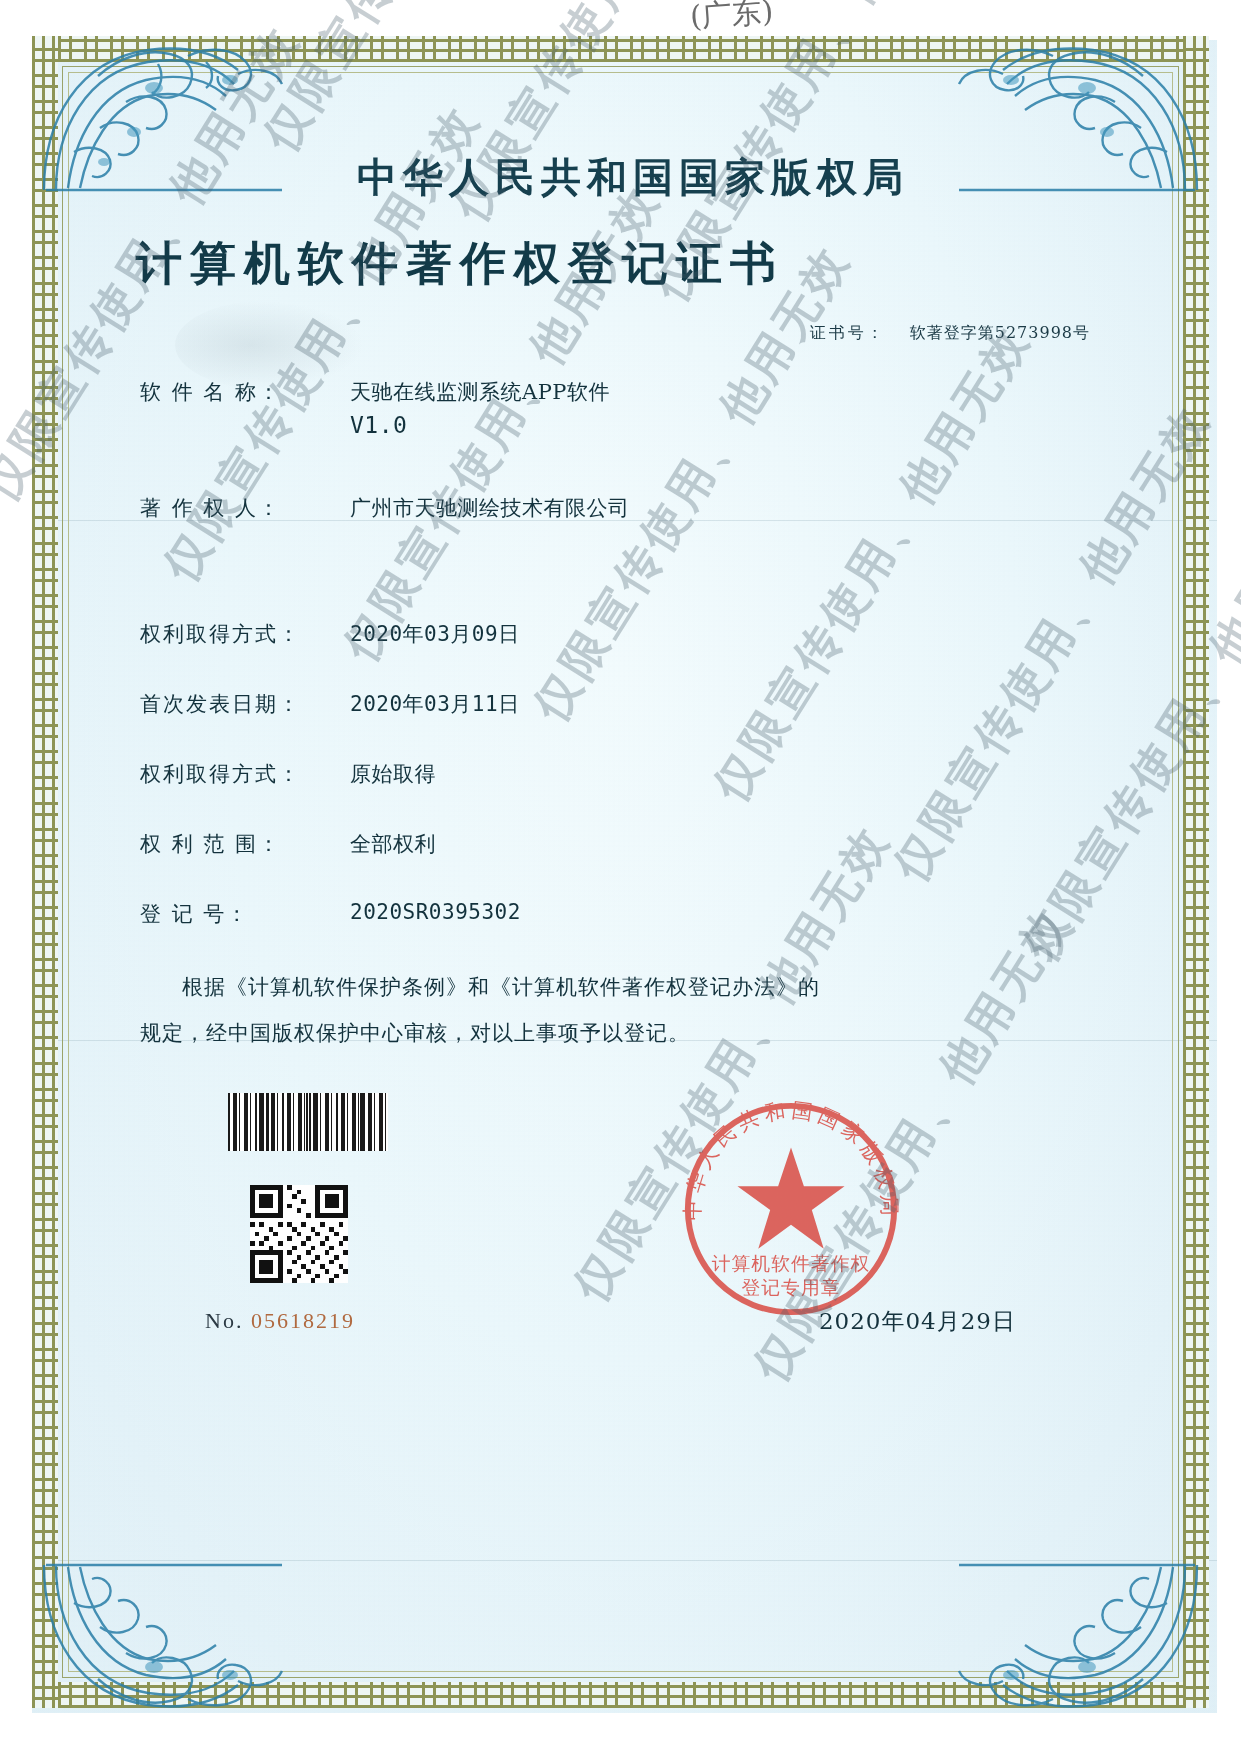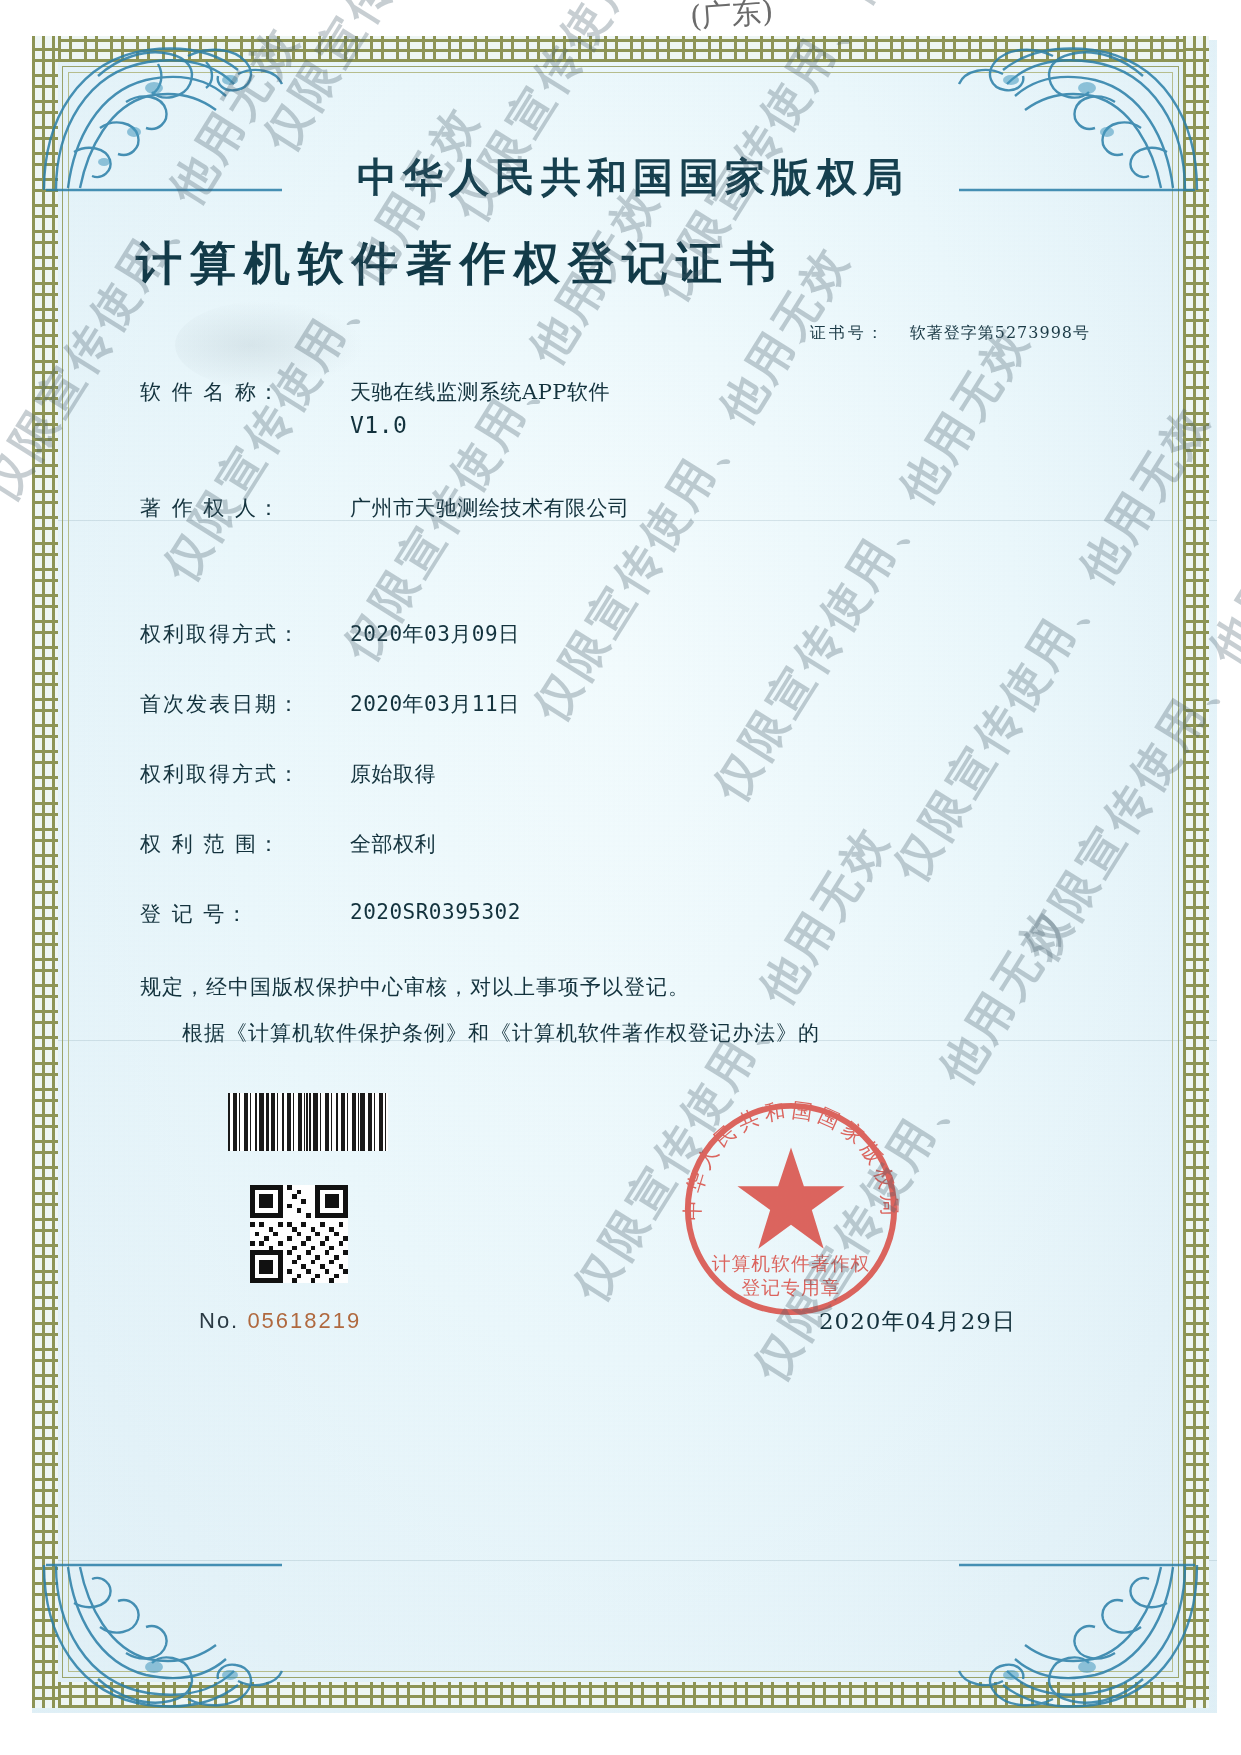--- a/index.html
+++ b/index.html
@@ -236,22 +236,22 @@
   .qr {
     position: absolute;
     left: 250px; top: 1185px;
     width: 98px; height: 98px;
     background: #fff;
   }
   .qr svg { display: block; }
 
   .serial {
     position: absolute;
-    left: 199px; top: 1308px;
-    font-family: Liberation Sans, sans-serif;
+    left: 205px; top: 1308px;
+    font-family: Liberation Serif, serif;
     font-size: 22px;
     color: #2b3a44;
     letter-spacing: 2px;
   }
   .serial .num { color: #b0693f; }
 
   .issue-date {
     position: absolute;
     right: 225px; top: 1306px;
     font-family: "DejaVu Serif", "Liberation Serif", serif;
@@ -487,24 +487,24 @@
       <div style="height:12px"></div>
 
       <div class="field-row">
         <div class="field-label">登 记 号：</div>
         <div class="field-value mono">2020SR0395302</div>
       </div>
 
     </div>
 
     <div class="statement">
-      <div>规定，经中国版权保护中心审核，对以上事项予以登记。</div>
       <div>
         <span class="indent"></span><span>根据《计算机软件保护条例》和《计算机软件著作权登记办法》的</span>
       </div>
+      <div>规定，经中国版权保护中心审核，对以上事项予以登记。</div>
     </div>
 
   </div>
 
   <div class="barcode"></div>
   <div class="barcode2"></div>
 
   <div class="qr">
     <svg width="98" height="98" viewBox="0 0 21 21" shape-rendering="crispEdges">
       <rect width="21" height="21" fill="#ffffff"></rect>

